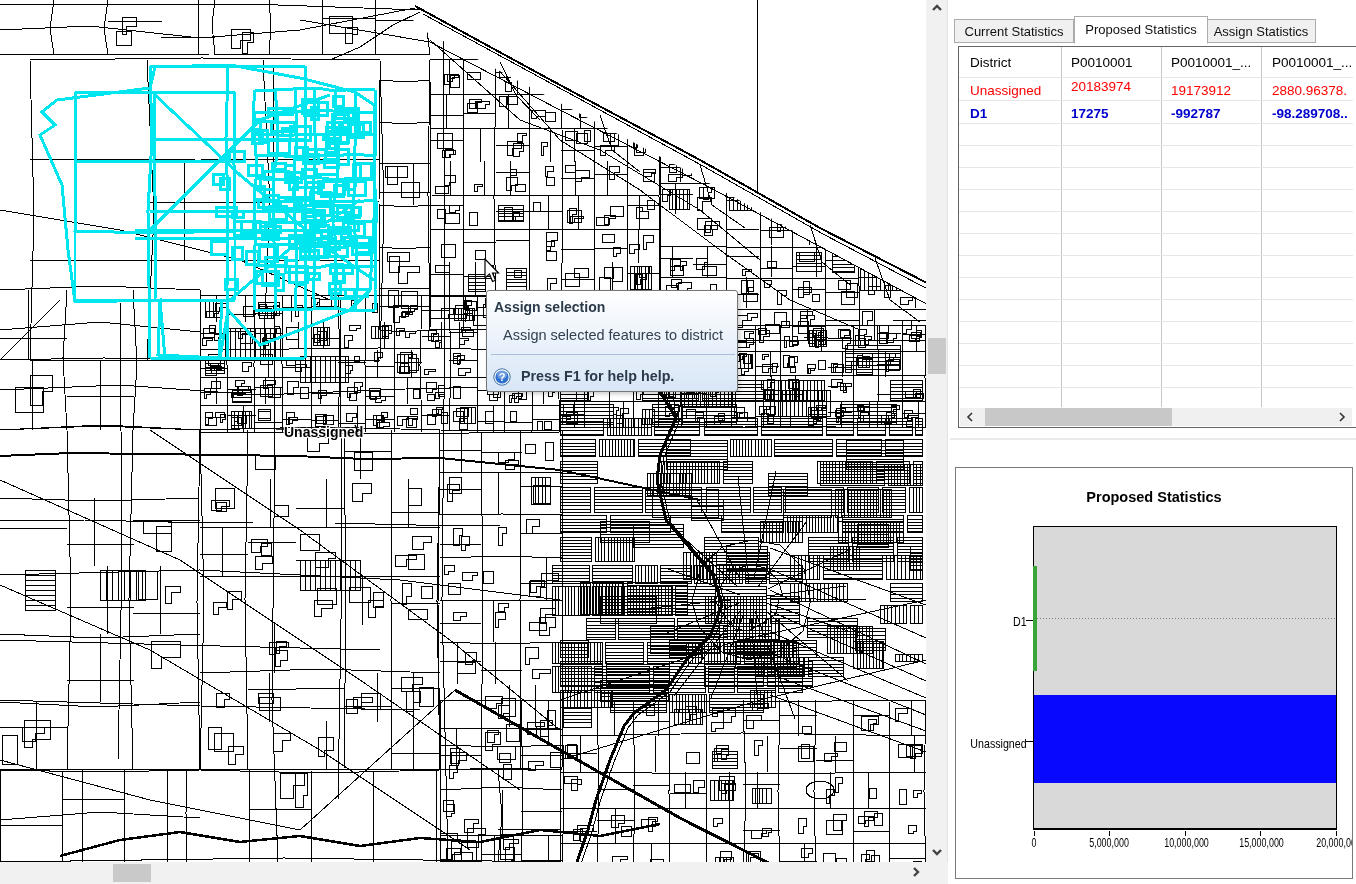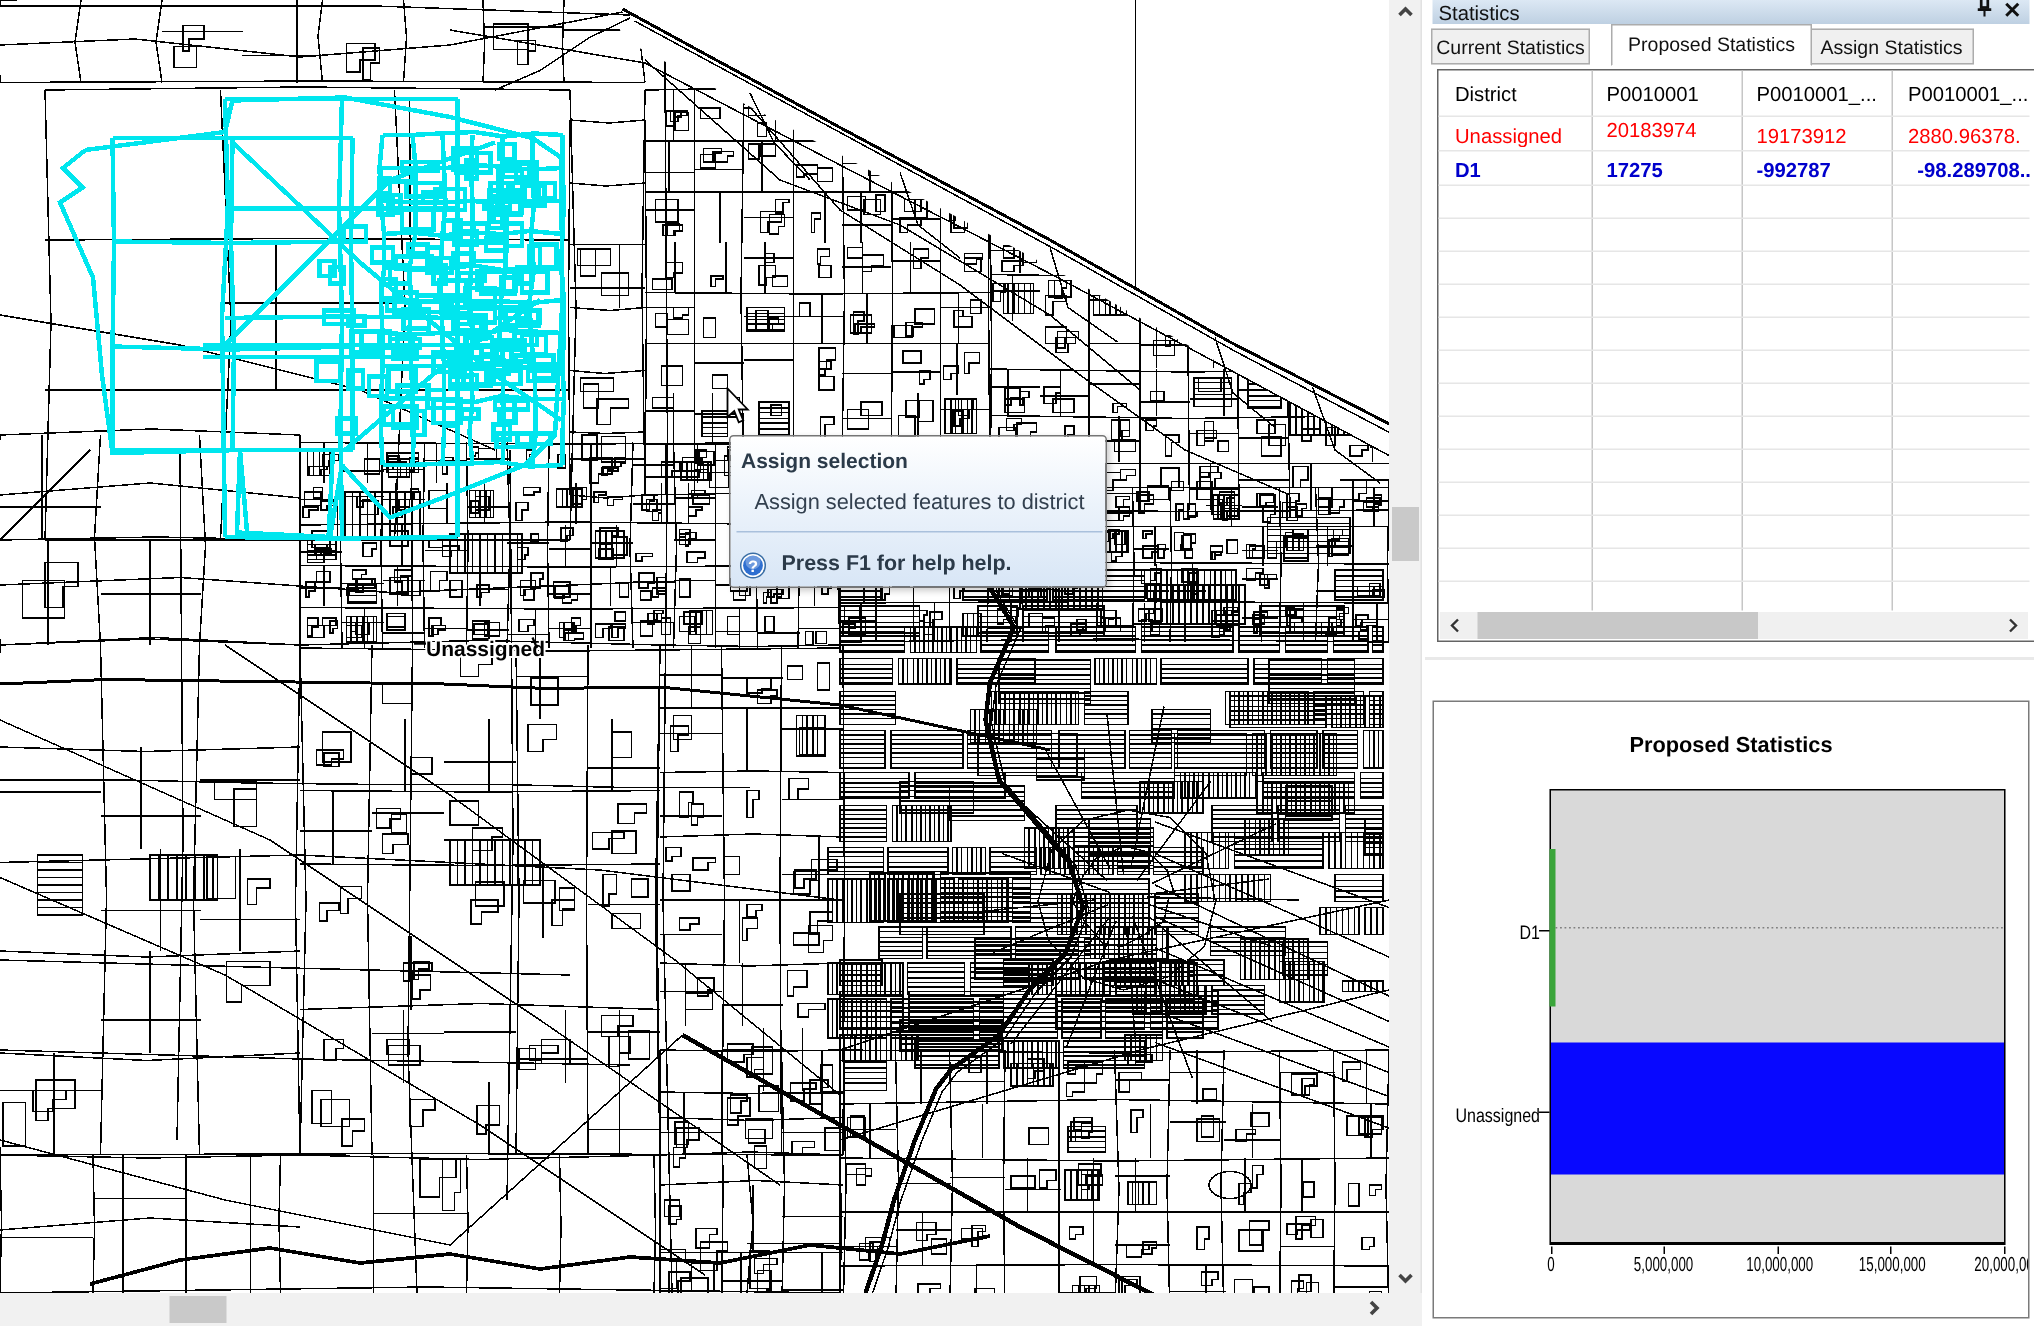--- a/index.html
+++ b/index.html
@@ -88,34 +88,21 @@
     </svg>
   <svg class="chev" style="left:931px;top:846px" viewBox="0 0 12 12">
       <path d="M2 4 L6 8 L10 4" stroke="#444" stroke-width="2.4" fill="none"></path>
     </svg>
   <svg class="chev" style="left:910px;top:866px" viewBox="0 0 12 12">
       <path d="M4 2 L8 6 L4 10" stroke="#444" stroke-width="2.4" fill="none"></path>
     </svg>
 
   <div id="rpanel">
 
-    <div class="titlebar" style="top:0;height:16px;">
-        <span class="cap">Statistics</span>
-<svg class="pinx" style="left:362px;top:-3px" width="12" height="15" viewBox="0 0 12 15">
-          <g stroke="#111" fill="none">
-            <rect x="3.8" y="1" width="4.4" height="7" stroke-width="1.8"></rect>
-            <path d="M1.5 9.4 H10.5" stroke-width="1.8"></path>
-            <path d="M6 10.3 V14" stroke-width="1.4"></path>
-          </g>
-        </svg>
-      <svg class="pinx" style="left:381px;top:1px" width="11" height="11" viewBox="0 0 11 11">
-          <path d="M1.5 1.5 L9.5 9.5 M9.5 1.5 L1.5 9.5" stroke="#111" stroke-width="2"></path>
-        </svg>
-    </div>
-    <div class="tab" style="left:6px;top:19px;width:106px;height:24px;line-height:23px;">Current Statistics</div>
+    <div class="tab" style="left:6px;top:19px;width:120px;height:24px;line-height:23px;">Current Statistics</div>
     <div class="tab" style="left:258px;top:19px;width:110px;height:24px;line-height:23px;">Assign Statistics</div>
     <div class="tab active" style="left:126px;top:16px;width:134px;height:28px;line-height:26px;">Proposed Statistics</div>
 
     <div id="stable">
 
       <div class="vline" style="left:102px"></div>
       <div class="vline" style="left:202px"></div>
       <div class="vline" style="left:302px"></div>
       <div class="hline" style="top:30px"></div>
 <div class="hline" style="top:53px"></div>
@@ -139,21 +126,21 @@
       <div class="cell" style="left:313px;top:8px;width:82px;">P0010001_...</div>
 
       <div class="cell" style="left:11px;top:36px;color:#ff0000;">Unassigned</div>
       <div class="cell" style="left:112px;top:32px;color:#ff0000;">20183974</div>
       <div class="cell" style="left:212px;top:36px;color:#ff0000;">19173912</div>
       <div class="cell" style="left:313px;top:36px;width:82px;color:#ff0000;">2880.96378.</div>
 
       <div class="cell" style="left:11px;top:59px;color:#0000cc;font-weight:bold;">D1</div>
       <div class="cell" style="left:112px;top:59px;color:#0000cc;font-weight:bold;">17275</div>
       <div class="cell" style="left:212px;top:59px;color:#0000cc;font-weight:bold;">-992787</div>
-      <div class="cell" style="left:313px;top:59px;width:82px;color:#0000cc;font-weight:bold;text-align:right;">-98.289708..</div>
+      <div class="cell" style="left:313px;top:59px;width:82px;color:#0000cc;font-weight:bold;">-98.289708..</div>
 
       <div id="ssb">
         <div id="ssbthumb"></div>
         <svg style="position:absolute;left:4px;top:3px" width="12" height="12" viewBox="0 0 12 12">
             <path d="M8 2 L4 6 L8 10" stroke="#333" stroke-width="1.6" fill="none"></path>
           </svg>
         <svg style="position:absolute;left:376px;top:3px" width="12" height="12" viewBox="0 0 12 12">
             <path d="M4 2 L8 6 L4 10" stroke="#333" stroke-width="1.6" fill="none"></path>
           </svg>
       </div>

